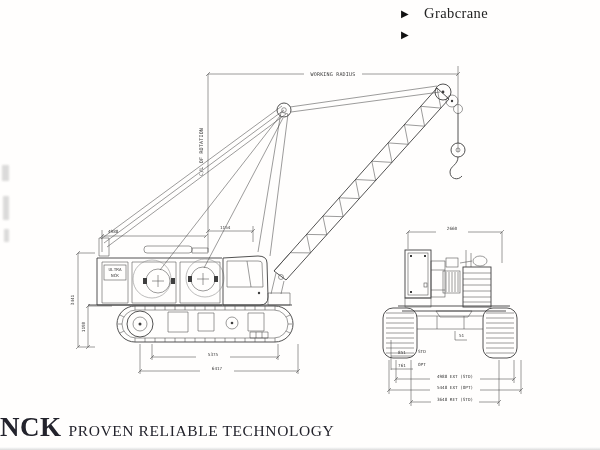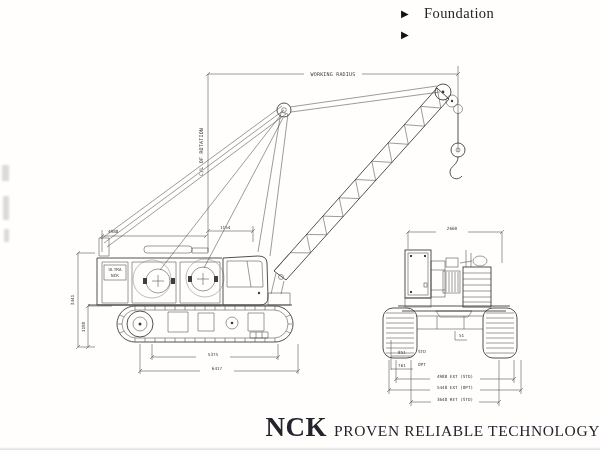--- a/index.html
+++ b/index.html
@@ -3,21 +3,21 @@
 <meta charset="utf-8">
 <style>
   html,body{margin:0;padding:0;background:#ffffff;}
   .page{position:relative;width:600px;height:450px;background:#fffefd;overflow:hidden;
         font-family:"Liberation Serif", serif;}
   
   .features{position:absolute;top:5px;left:401px;display:flex;flex-direction:column;gap:8px;}
   .feature-item{display:flex;align-items:baseline;gap:15px;font-size:14.5px;color:#222;letter-spacing:.4px;}
   .feature-marker{font-size:10px;color:#111;position:relative;top:-1px;}
   
-  .footer{position:absolute;bottom:7px;left:0;width:100%;text-align:right;color:#23232c;white-space:nowrap;}
+  .footer{position:absolute;bottom:7px;left:0;width:100%;text-align:left;color:#23232c;white-space:nowrap;}
   .brand{font-size:27px;font-weight:bold;letter-spacing:.5px;}
   .tagline{font-size:15.5px;letter-spacing:.6px;margin-left:7px;}
   
   svg.drawing{position:absolute;left:0;top:0;}
   .ln{stroke:#3e3e3e;stroke-width:.9;fill:none;}
   .thin{stroke:#4a4a4a;stroke-width:.55;fill:none;}
   .lt{stroke:#8f8f8f;stroke-width:.6;fill:none;}
   .dim{stroke:#4a4a4a;stroke-width:.55;fill:none;}
   .dtxt{font-family:"DejaVu Sans Mono", monospace;font-size:5px;fill:#3b3b3b;letter-spacing:.2px;}
   .dtxt-s{font-family:"DejaVu Sans Mono", monospace;font-size:4.3px;fill:#3b3b3b;}
@@ -28,21 +28,21 @@
              background:linear-gradient(#ffffff,#dcdcdc);}
 </style>
 </head>
 <body>
 
 <div class="page">
 
   <div class="features">
     <div class="feature-item">
       <span class="feature-marker">▶</span>
-      <span>Foundation</span>
+      <span>Grabcrane</span>
     </div>
     <div class="feature-item">
       <span class="feature-marker">▶</span>
     </div>
   </div>
 
   <svg class="drawing" width="600" height="450" viewBox="0 0 600 450">
 
     <g>
 

